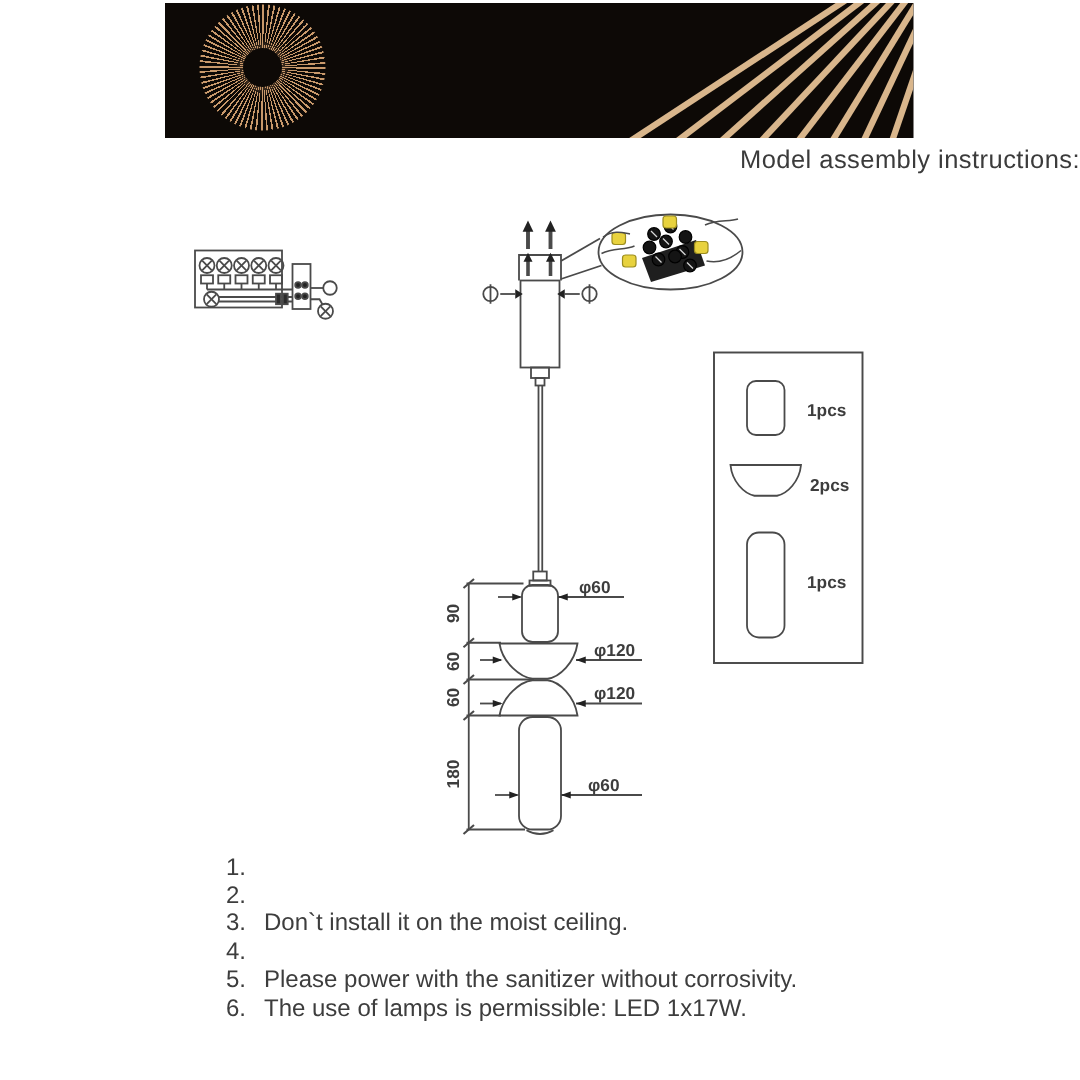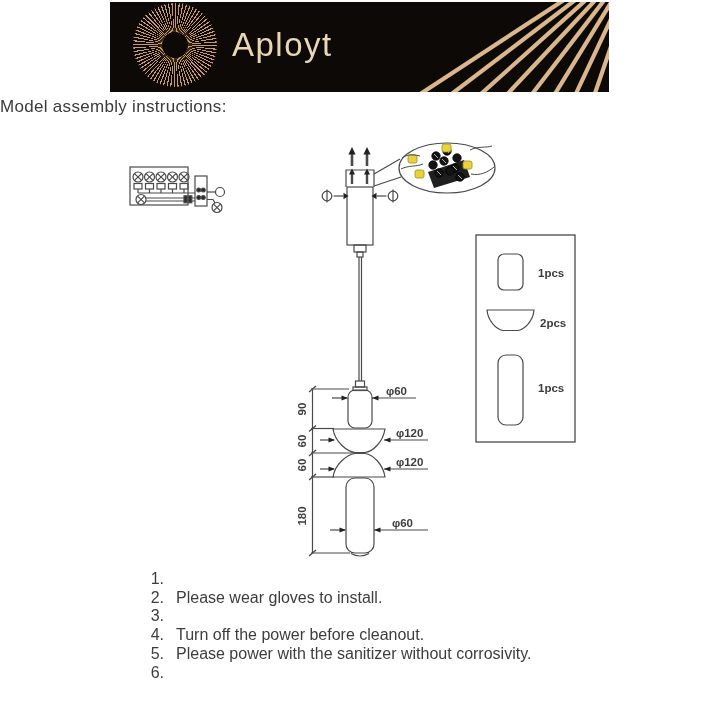--- a/index.html
+++ b/index.html
@@ -11,39 +11,38 @@
           background:#0d0906;overflow:hidden;}
   .starburst{position:absolute;left:23px;top:1px;width:84px;height:84px;border-radius:50%;
      background:repeating-conic-gradient(#c9996b 0deg 1.7deg, rgba(0,0,0,0) 1.7deg 5deg);}
   .starburst::after{content:"";position:absolute;inset:29px;background:#0d0906;border-radius:50%;
      box-shadow:0 0 6px 3px rgba(201,153,107,.35);}
   .wordmark{position:absolute;left:122px;top:24px;font-size:33px;letter-spacing:1.5px;
      color:#e9d6b4;font-weight:400;}
   .fan{position:absolute;right:0;top:0;}
 
   
-  .title{position:absolute;left:0;top:96px;width:720px;text-align:left;
+  .title{position:absolute;left:0;top:96px;width:720px;text-align:right;
      font-size:17px;line-height:21px;color:#3b3b3b;letter-spacing:.3px;}
 
   
   .diagram{position:absolute;left:100px;top:140px;width:520px;height:430px;}
   svg text{font-family:"Liberation Sans",sans-serif;}
 
   
   .instructions{position:absolute;left:146px;top:570px;font-size:16px;line-height:18.7px;
      color:#3d3d3d;}
   .instr-row{display:flex;}
   .instr-num{width:18px;text-align:right;margin-right:12px;flex:0 0 auto;}
 </style>
 </head>
 <body>
 
 <div class="banner">
   <div class="starburst"></div>
-  <span class="wordmark">Aployt</span>
   <svg class="fan" width="499" height="90" viewBox="0 0 499 90">
     <g stroke="#d9b68c" stroke-width="4.2">
       <line x1="535" y1="-55" x2="298" y2="100"></line>
       <line x1="535" y1="-55" x2="331" y2="100"></line>
       <line x1="535" y1="-55" x2="362" y2="100"></line>
       <line x1="535" y1="-55" x2="390" y2="100"></line>
       <line x1="535" y1="-55" x2="416" y2="100"></line>
       <line x1="535" y1="-55" x2="440" y2="100"></line>
       <line x1="535" y1="-55" x2="462" y2="100"></line>
       <line x1="535" y1="-55" x2="482" y2="100"></line>
@@ -254,29 +253,29 @@
     <text x="538" y="392">1pcs</text>
   </g>
 </svg>
 
 <div class="instructions">
   <div class="instr-row">
     <span class="instr-num">1.</span>
   </div>
   <div class="instr-row">
     <span class="instr-num">2.</span>
-    <span>Please wear gloves to install.</span>
   </div>
   <div class="instr-row">
     <span class="instr-num">3.</span>
+    <span>Don`t install it on the moist ceiling.</span>
   </div>
   <div class="instr-row">
     <span class="instr-num">4.</span>
-    <span>Turn off the power before cleanout.</span>
   </div>
   <div class="instr-row">
     <span class="instr-num">5.</span>
     <span>Please power with the sanitizer without corrosivity.</span>
   </div>
   <div class="instr-row">
     <span class="instr-num">6.</span>
+    <span>The use of lamps is permissible: LED 1x17W.</span>
   </div>
 </div>
 
 </body></html>

